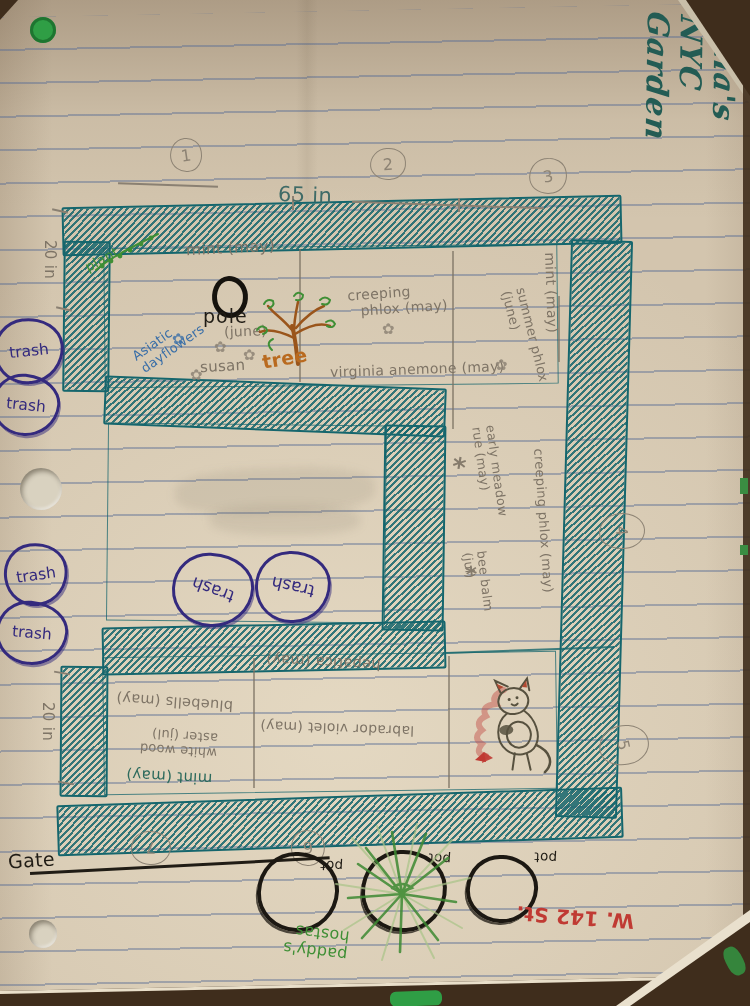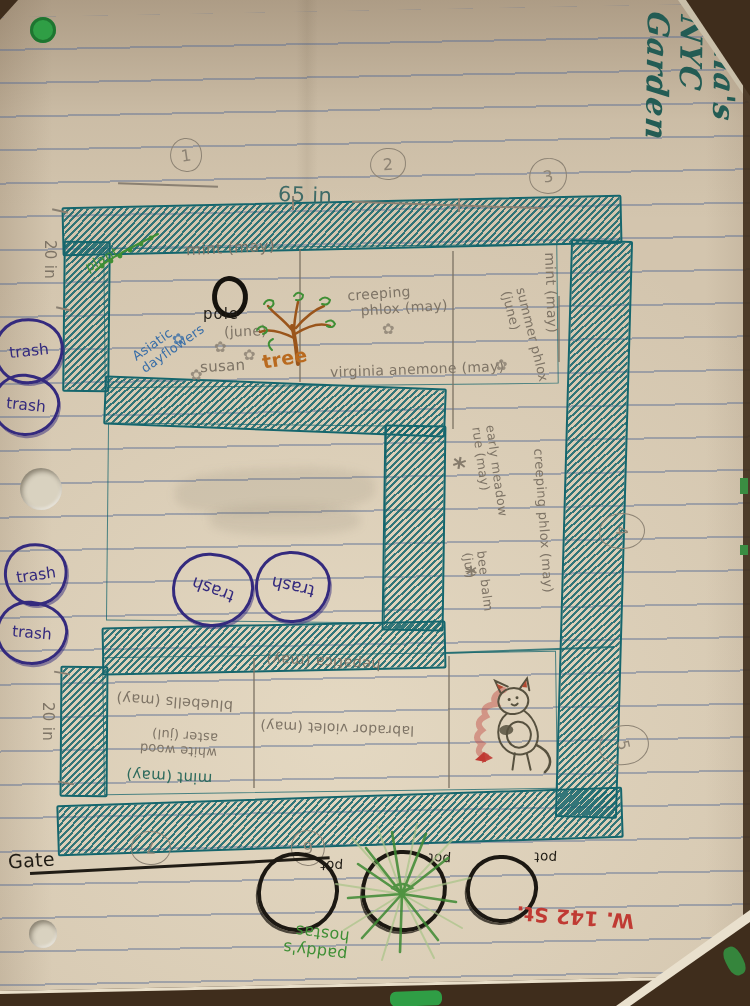--- a/index.html
+++ b/index.html
@@ -141,21 +141,21 @@
     <circle cx="10" cy="38" r="2.4" fill="#3f8f35"></circle>
       <circle cx="19" cy="33" r="2.4" fill="#3f8f35"></circle>
     <circle cx="28" cy="28" r="2.4" fill="#3f8f35"></circle>
       <circle cx="38" cy="22" r="2.4" fill="#3f8f35"></circle>
     <circle cx="49" cy="16" r="2.4" fill="#3f8f35"></circle>
       <circle cx="59" cy="10" r="2.4" fill="#3f8f35"></circle>
   </svg>
   <div class="lbl grn" style="left:84px;top:252px;font-size:13.5px;transform:rotate(-28deg);">plant</div>
 
   <div class="poleRing" style="left:212px;top:276px;width:26px;height:32px;transform:rotate(-5deg);"></div>
-  <div class="lbl blk" style="left:203px;top:306px;font-size:15px;letter-spacing:1px;">pole</div>
+  <div class="lbl blk" style="left:203px;top:306px;font-size:19px;letter-spacing:1px;">pole</div>
 
   <div class="lbl blu" style="left:130px;top:352px;font-size:13px;transform:rotate(-35deg);transform-origin:top left;">
     <span>Asiatic</span>
     <span>dayflowers</span>
   </div>
   <span class="flower blu" style="left:172px;top:330px;"></span>
 
   <div class="lbl" style="left:224px;top:324px;font-size:14px;transform:rotate(-2deg);">(june)</div>
   <div class="lbl" style="left:200px;top:358px;font-size:15px;transform:rotate(-3deg);">susan</div>
   <span class="flower" style="left:214px;top:338px;color:#8a8072;"></span>

